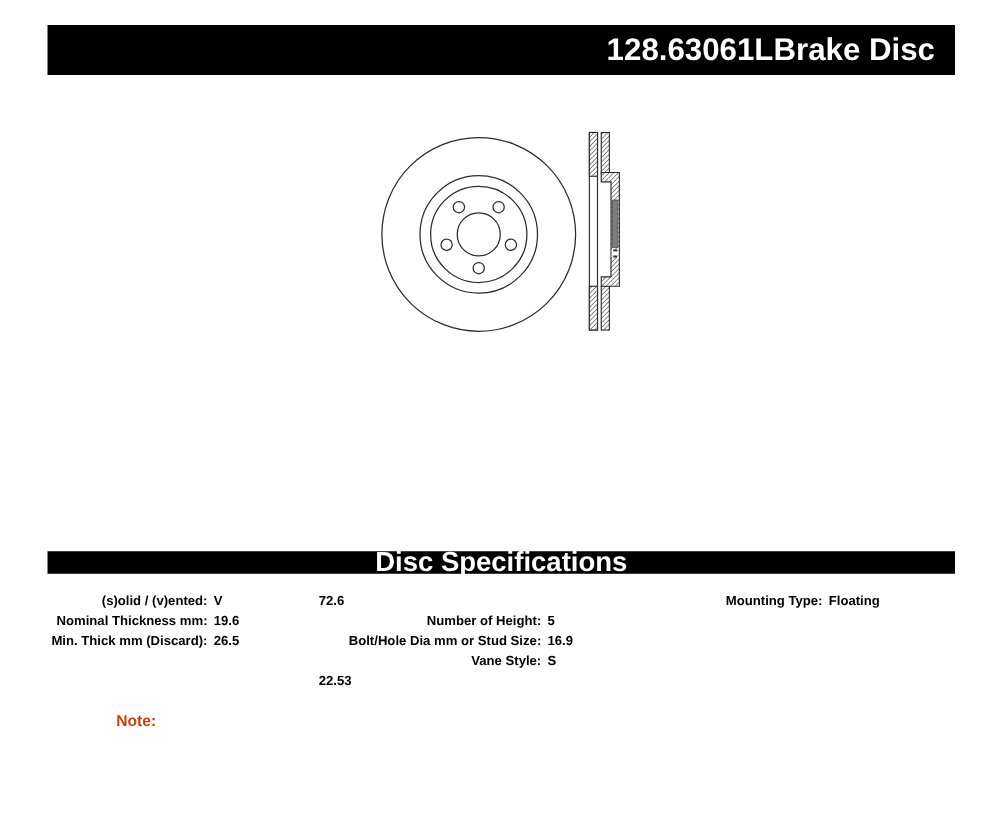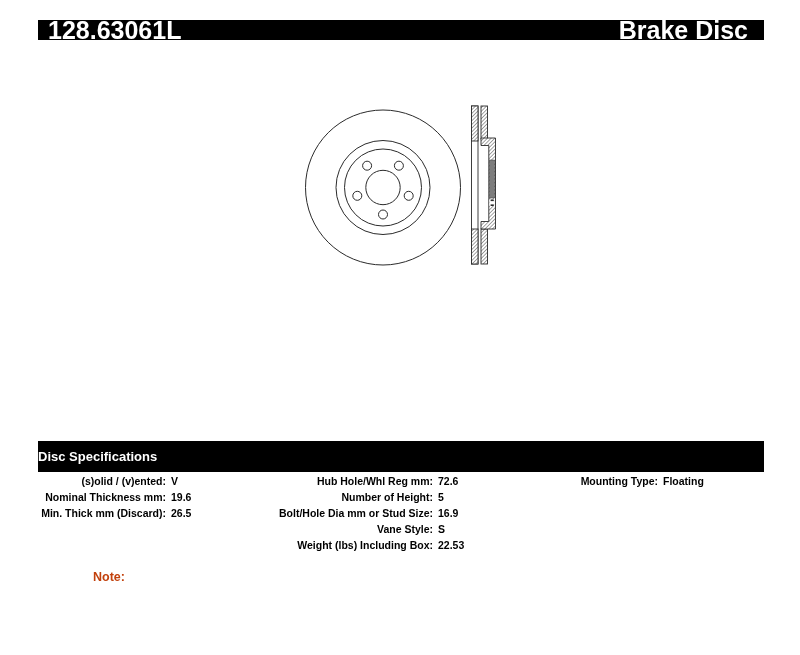--- a/index.html
+++ b/index.html
@@ -18,29 +18,30 @@
     position: absolute;
     left: 38px; width: 726px;
     background: #000000;
     color: #ffffff;
     font-weight: bold;
     display: flex;
     align-items: center;
     box-sizing: border-box;
   }
   .bar.header-bar {
-    top: 20px; height: 20px;
-    justify-content: space-between;
+    top: 20px; height: 40px;
+    justify-content: flex-end;
     padding: 0 16px 0 10px;
     font-size: 25px;
     letter-spacing: 0px;
   }
   .bar.spec-bar {
-    top: 441px; height: 31px;
-    font-size: 13px;
+    top: 441px; height: 18px;
+    justify-content: center;
+    font-size: 22px;
   }
   .diagram-svg {
     position: absolute;
     left: 0; top: 0;
     width: 800px; height: 655px;
     pointer-events: none;
   }
   .spec-col {
     position: absolute;
     top: 474px;
@@ -137,37 +138,35 @@
       <span class="val">19.6</span>
     </div>
     <div class="row">
       <span class="lbl">Min. Thick mm (Discard):</span>
       <span class="val">26.5</span>
     </div>
   </div>
 
   <div class="spec-col col-mid">
     <div class="row">
-      <span class="lbl">Hub Hole/Whl Reg mm:</span>
       <span class="val">72.6</span>
     </div>
     <div class="row">
       <span class="lbl">Number of Height:</span>
       <span class="val">5</span>
     </div>
     <div class="row">
       <span class="lbl">Bolt/Hole Dia mm or Stud Size:</span>
       <span class="val">16.9</span>
     </div>
     <div class="row">
       <span class="lbl">Vane Style:</span>
       <span class="val">S</span>
     </div>
     <div class="row">
-      <span class="lbl">Weight (lbs) Including Box:</span>
       <span class="val">22.53</span>
     </div>
   </div>
 
   <div class="spec-col col-right">
     <div class="row">
       <span class="lbl">Mounting Type:</span>
       <span class="val">Floating</span>
     </div>
   </div>

